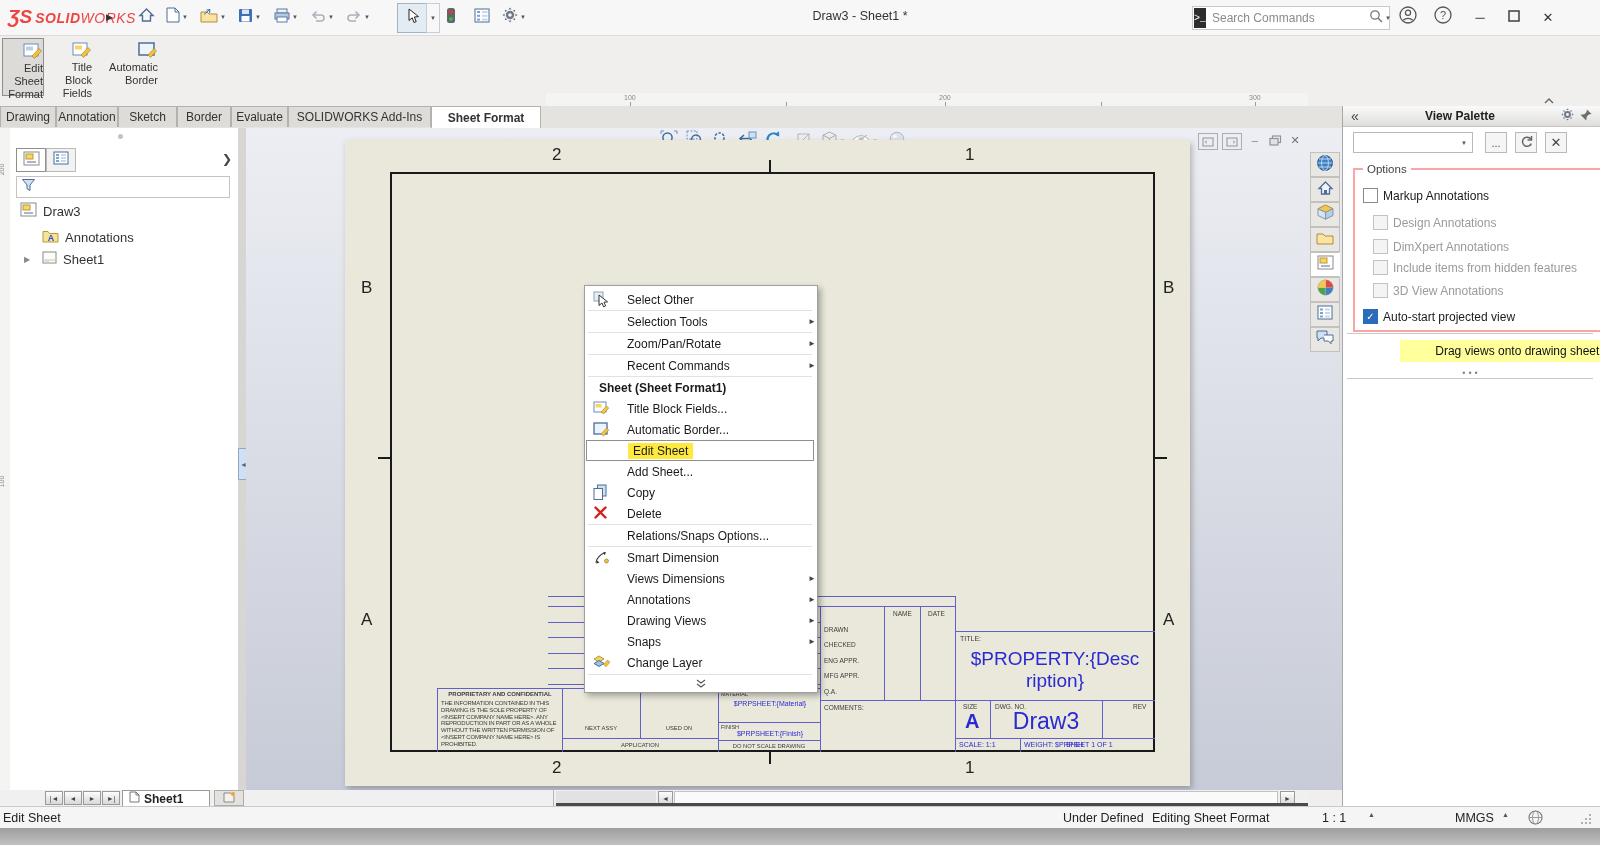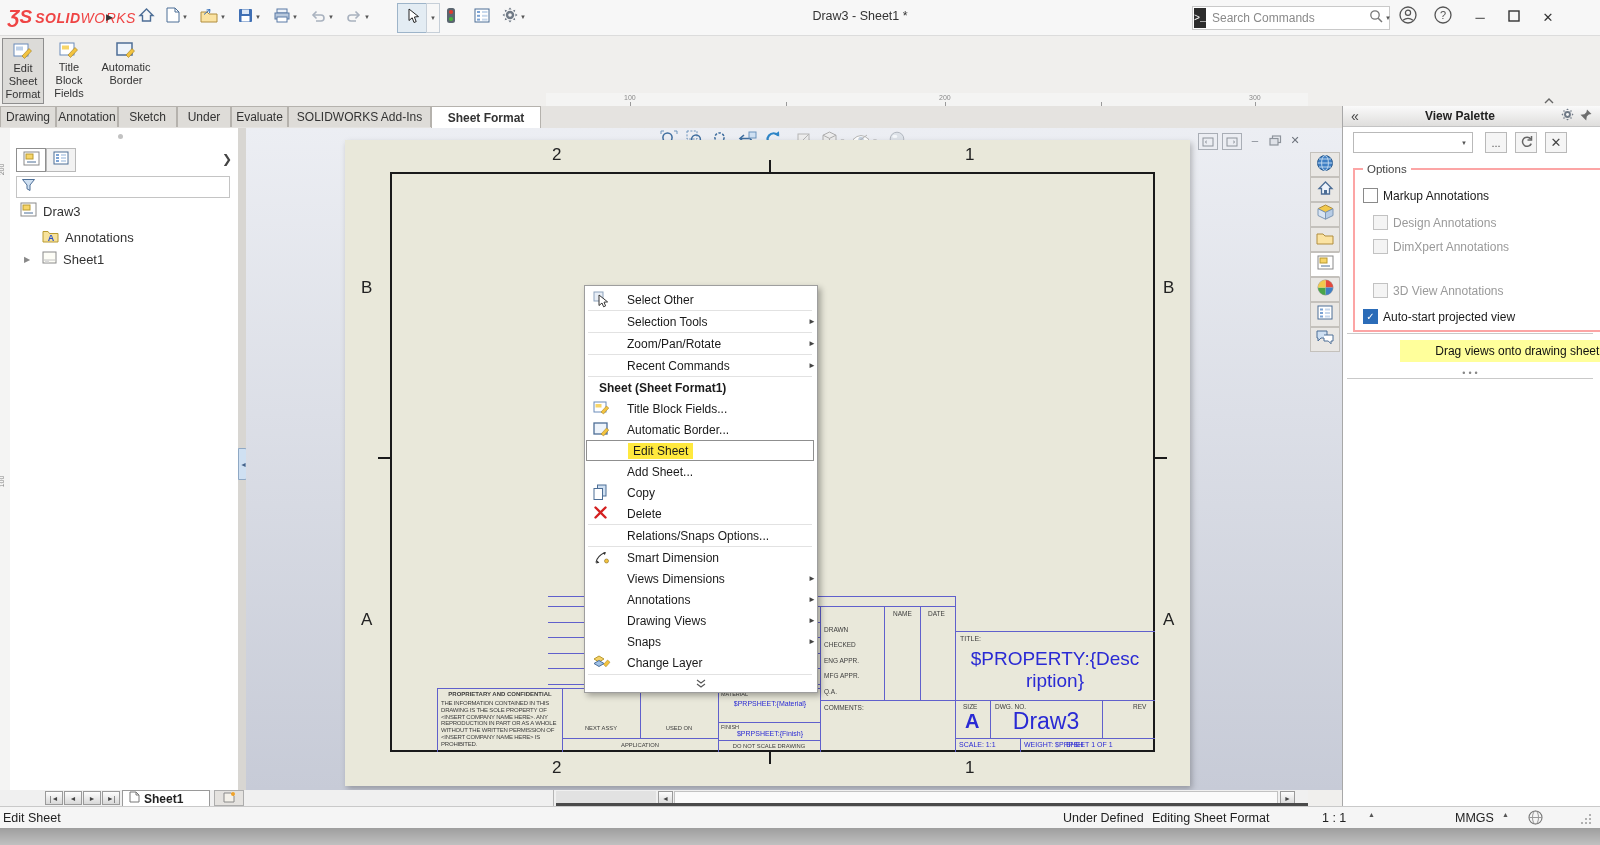--- a/index.html
+++ b/index.html
@@ -17,21 +17,21 @@
   #logo .lw{font-weight:normal;font-size:14px;letter-spacing:.5px;}
   #selbox{position:absolute;left:397px;top:3px;width:28px;height:28px;border:1px solid #9db4c9;background:#e3ecf3;display:flex;align-items:center;justify-content:center;}
   #selcaret{position:absolute;left:426px;top:3px;width:12px;height:28px;border:1px solid #c6cfd8;display:flex;align-items:center;justify-content:center;}
   #doctitle{position:absolute;left:760px;top:9px;width:200px;text-align:center;font-size:12.5px;color:#333;white-space:nowrap;}
   #searchbox{position:absolute;left:1192px;top:6px;width:196px;height:22px;background:#fff;border:1px solid #c9c9c9;display:flex;align-items:center;}
   #searchterm{border:0;outline:none;flex:1;font-size:12px;color:#555;background:transparent;padding-left:6px;font-family:inherit;}
   #termicon{width:20px;height:20px;background:#2d2d2d;margin-left:1px;color:#fff;font-size:10px;display:flex;align-items:center;justify-content:center;font-family:"Liberation Mono",monospace;}
   .winbtn{position:absolute;top:6px;width:26px;height:22px;display:flex;align-items:center;justify-content:center;font-size:13px;color:#333;}
   
   #ribbon{left:0;top:36px;width:1600px;height:70px;background:#f0efed;}
-  .rib-btn{position:absolute;top:2px;height:66px;text-align:center;font-size:11px;line-height:13px;color:#333;padding-top:3px;box-sizing:border-box;}
+  .rib-btn{position:absolute;top:2px;height:58px;text-align:right;font-size:11px;line-height:13px;color:#333;padding-top:3px;box-sizing:border-box;}
   .rib-btn.active{background:#dcdbd8;border:1px solid #8e8e8e;}
   
   #tabrow{left:0;top:106px;width:1600px;height:22px;background:#e5e3e0;border-bottom:1px solid #c2c0bc;}
   .cmtab{position:absolute;top:0;height:21px;border:1px solid #b5b2ad;border-bottom:none;background:#dedcd8;
          font-size:12px;color:#333;display:flex;align-items:center;justify-content:center;box-sizing:border-box;}
   .cmtab.active{background:#fff;font-weight:bold;height:22px;}
   
   #hruler{left:546px;top:93px;width:762px;height:13px;background:#f4f4f3;border-bottom:1px solid #d5d5d5;}
   .rlbl{position:absolute;top:1px;font-size:7px;color:#8a8a8a;}
   .rtick{position:absolute;bottom:0;width:1px;height:4px;background:#9a9a9a;}
@@ -268,21 +268,21 @@
     <div class="cmtab" style="left:0;width:56px;">
         <span>Drawing</span>
       </div>
     <div class="cmtab" style="left:56px;width:62px;">
         <span>Annotation</span>
       </div>
     <div class="cmtab" style="left:118px;width:59px;">
         <span>Sketch</span>
       </div>
     <div class="cmtab" style="left:177px;width:54px;">
-        <span>Under</span>
+        <span>Border</span>
       </div>
     <div class="cmtab" style="left:231px;width:57px;">
         <span>Evaluate</span>
       </div>
     <div class="cmtab" style="left:288px;width:143px;">
         <span>SOLIDWORKS Add-Ins</span>
       </div>
     <div class="cmtab active" style="left:431px;width:110px;">
         <span>Sheet Format</span>
       </div>
@@ -715,20 +715,24 @@
         <span>Markup Annotations</span>
       </div>
       <div class="cbrow dis" style="left:18px.;top:45px;left:18px;">
         <span class="cb dis"></span>
         <span>Design Annotations</span>
       </div>
       <div class="cbrow dis" style="left:18px;top:69px;">
         <span class="cb dis"></span>
         <span>DimXpert Annotations</span>
       </div>
+      <div class="cbrow dis" style="left:18px;top:90px;">
+        <span class="cb dis"></span>
+        <span>Include items from hidden features</span>
+      </div>
       <div class="cbrow dis" style="left:18px;top:113px;">
         <span class="cb dis"></span>
         <span>3D View Annotations</span>
       </div>
       <div class="cbrow" style="left:8px;top:139px;">
         <span class="cb on">✓</span>
         <span>Auto-start projected view</span>
       </div>
     </div>
 

